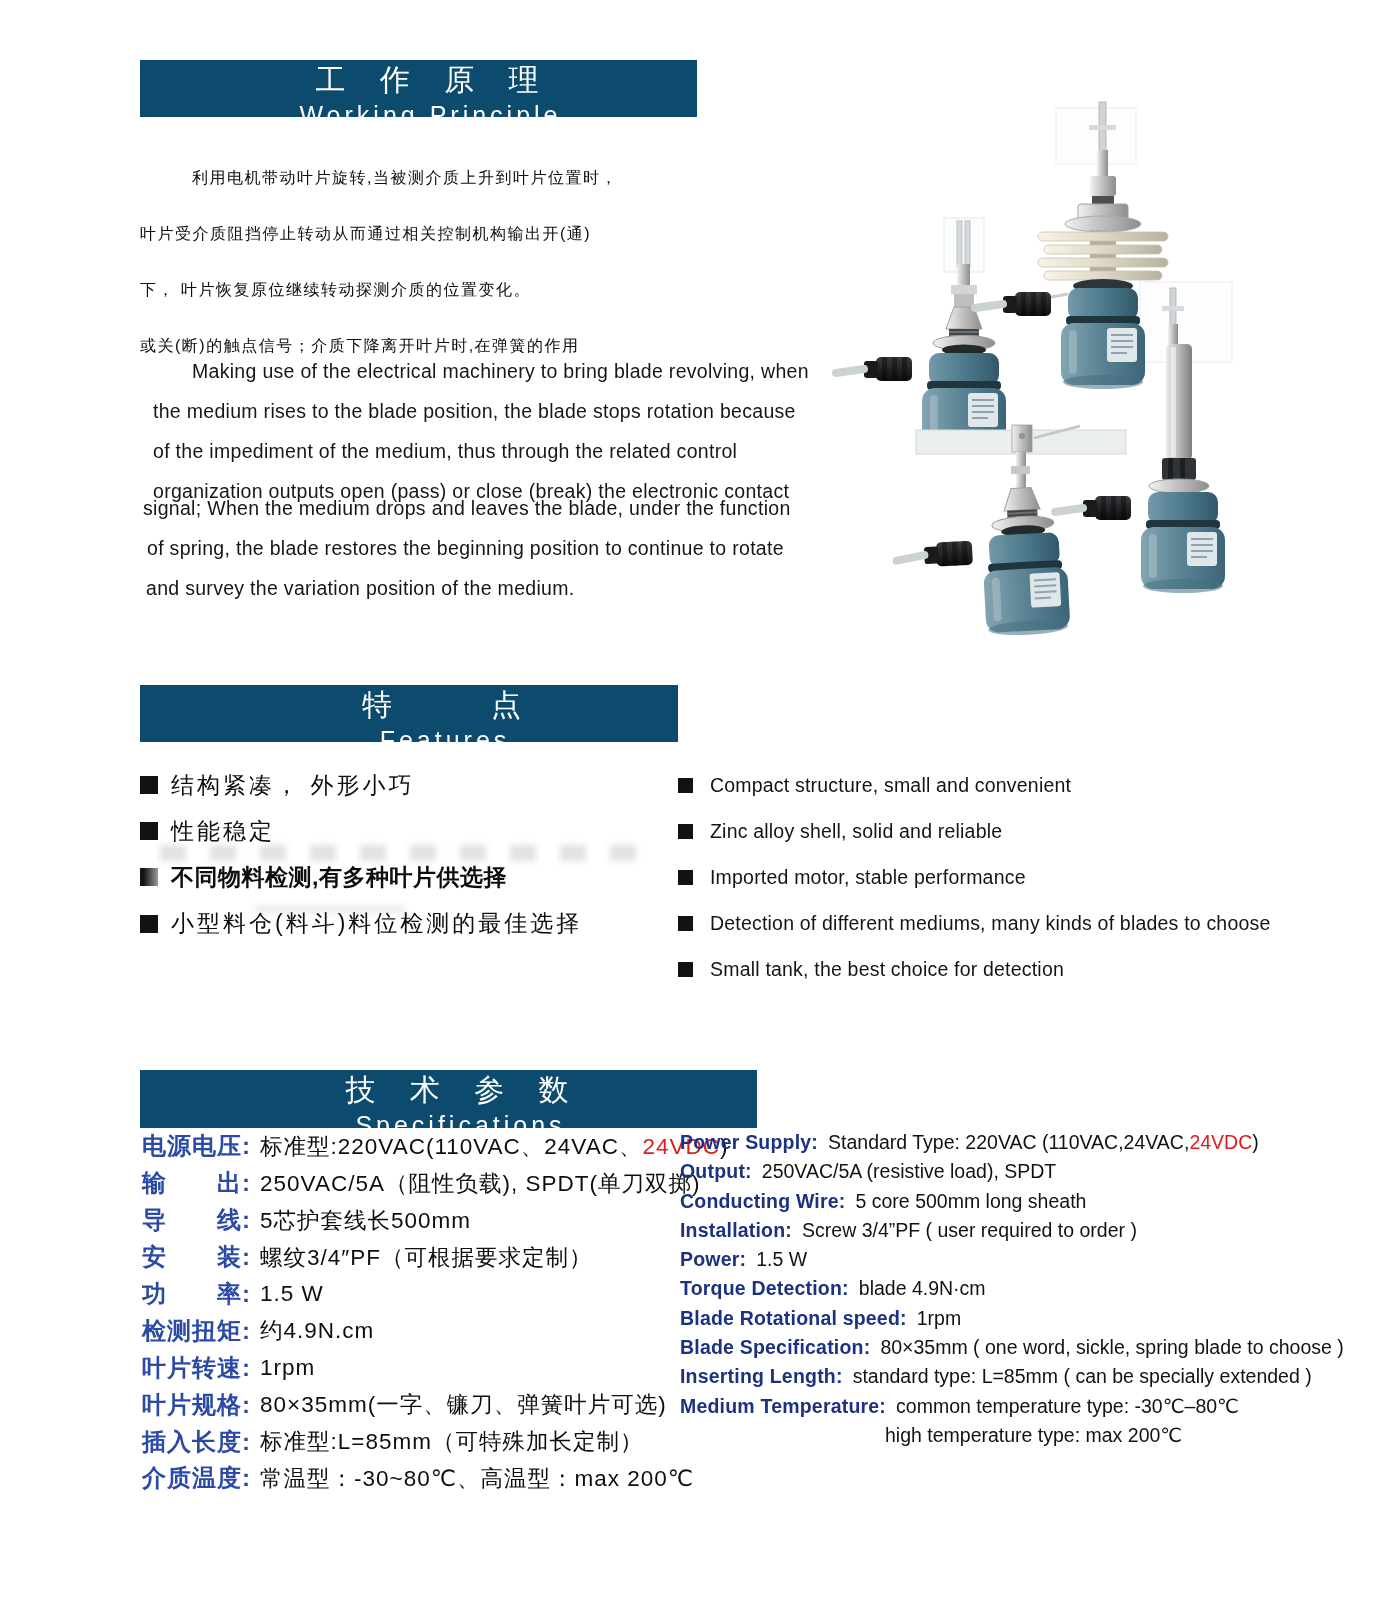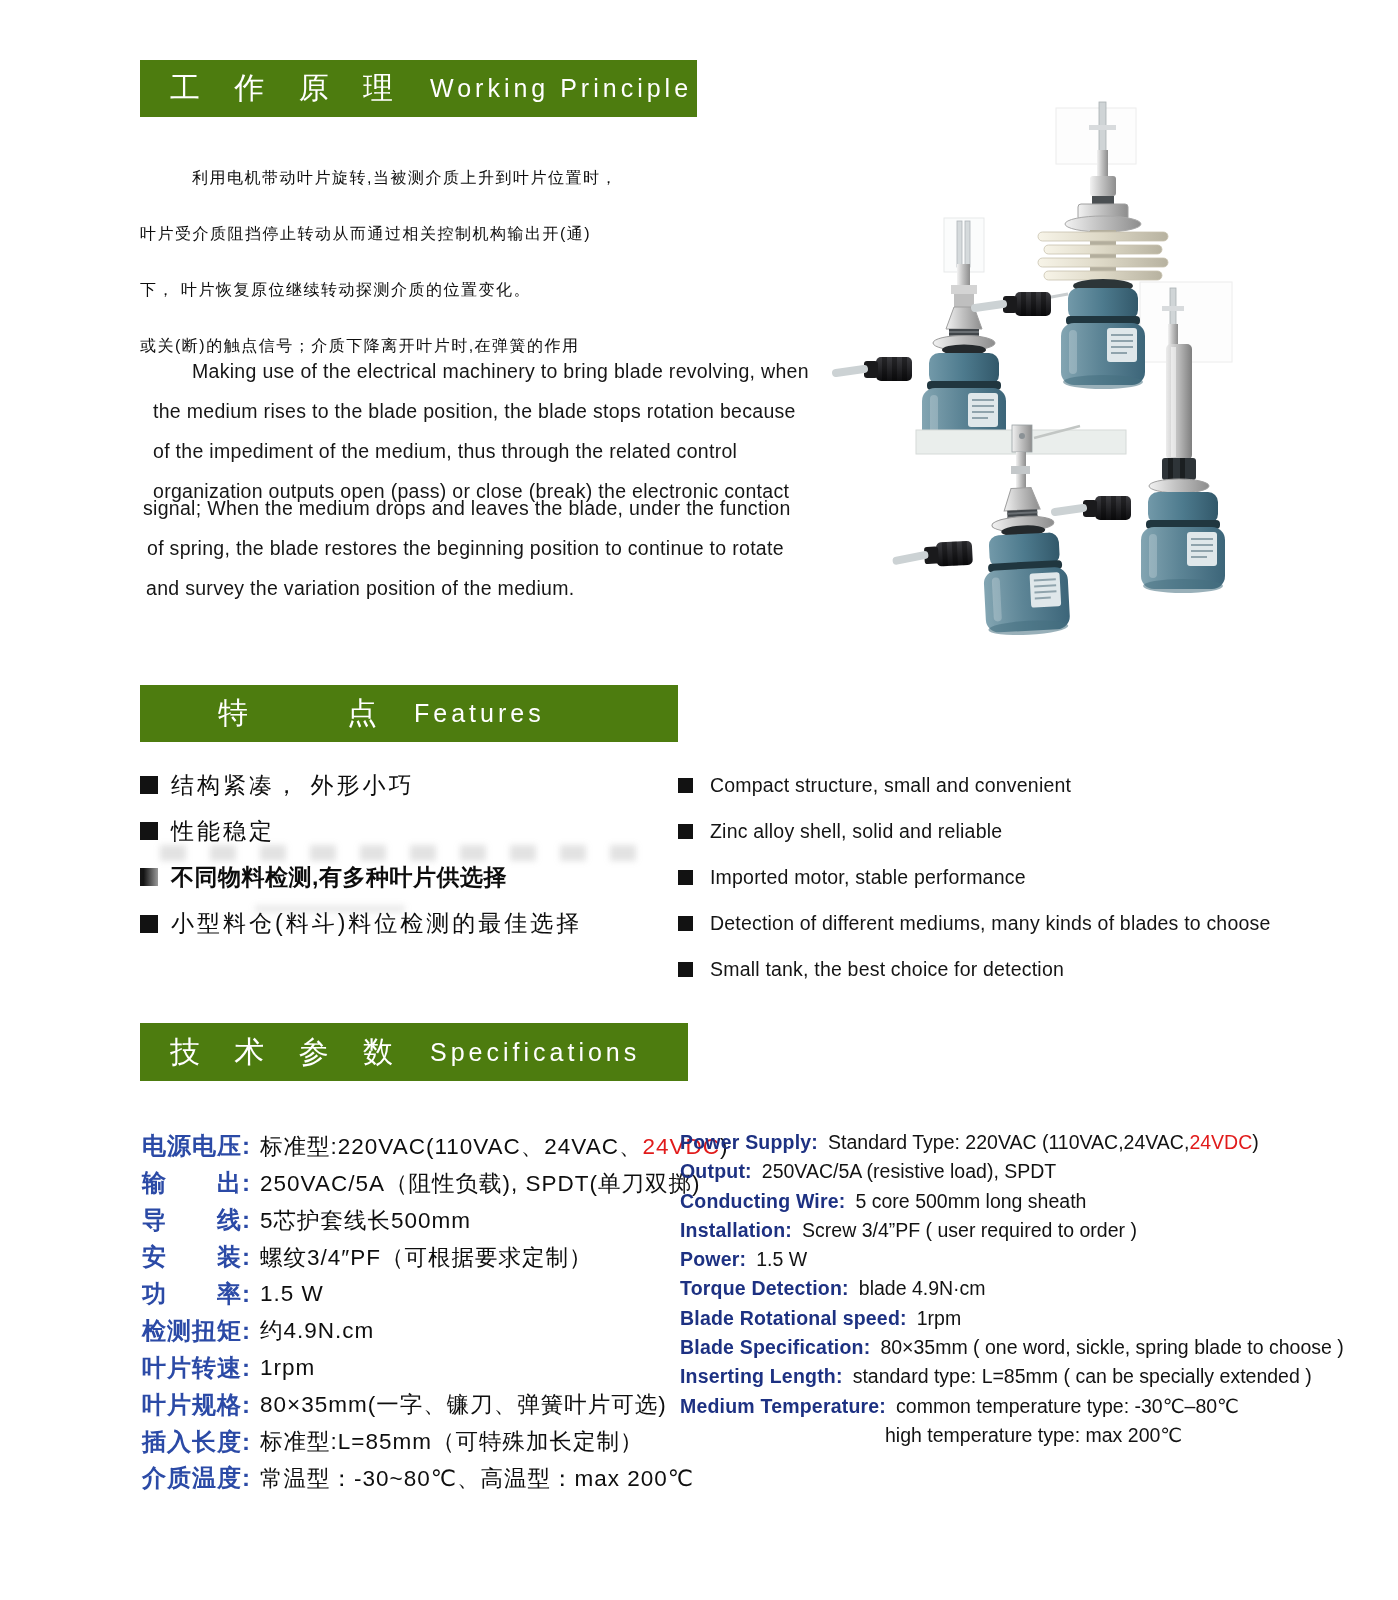--- a/index.html
+++ b/index.html
@@ -1,25 +1,25 @@
 <!DOCTYPE html>
 <html><head>
 <meta charset="utf-8">
 <style>
   html,body{margin:0;padding:0;background:#fff;}
   #page{position:relative;width:1398px;height:1600px;background:#ffffff;overflow:hidden;
         font-family:"Liberation Sans","DejaVu Sans",sans-serif;color:#111;}
 
   
-  .banner{position:absolute;height:57px;background:#4d7c0f;display:flex;align-items:center;color:#fff;}
+  .banner{position:absolute;height:57px;background:#0c4a6e;display:flex;align-items:center;color:#fff;flex-direction:column;}
   .banner .cn{font-size:30px;letter-spacing:13px;margin-left:30px;font-weight:500;white-space:pre;}
   .banner .en{font-size:25px;letter-spacing:4px;margin-left:24px;font-weight:500;white-space:nowrap;}
   #banner-wp{left:140px;top:60px;width:557px;}
   #banner-ft{left:140px;top:685px;width:490px;padding-left:48px;}
-  #banner-sp{left:140px;top:1023px;width:548px;height:58px;}
+  #banner-sp{left:140px;top:1070px;width:617px;height:58px;}
 
   
   #wp-cn{position:absolute;left:140px;top:150px;width:720px;font-size:16px;line-height:56px;
          letter-spacing:1.5px;color:#0d0d0d;}
   #wp-cn .cn-line{white-space:nowrap;}
   #wp-cn .cn-l1{text-indent:52px;}
 
   #wp-en{position:absolute;left:140px;top:351px;width:700px;font-size:19.5px;color:#161616;}
   .en-line{line-height:40px;white-space:nowrap;letter-spacing:.3px;}
   .en-l1{padding-left:52px;}

